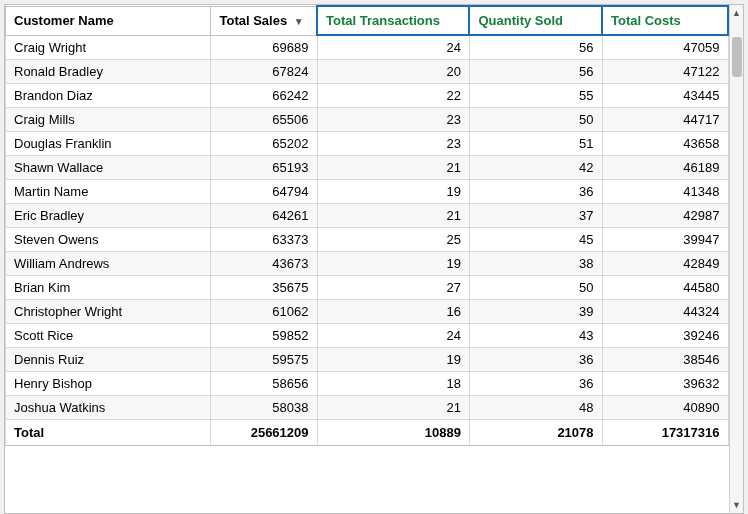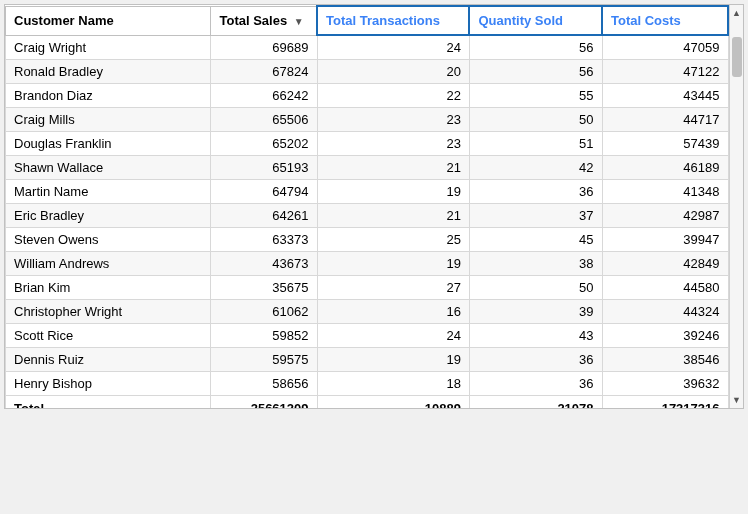--- a/index.html
+++ b/index.html
@@ -9,21 +9,21 @@
       background: #f0f0f0;
       display: flex;
       align-items: flex-start;
       justify-content: flex-start;
       width: 748px;
       height: 514px;
       overflow: hidden;
     }
     .table-container {
       width: 740px;
-      height: 405px;
+      height: 510px;
       border: 1px solid #c0c0c0;
       background: #fff;
       overflow: hidden;
       position: relative;
       margin: 4px;
     }
     .scrollbar-right {
       position: absolute;
       right: 0;
       top: 0;
@@ -67,21 +67,21 @@
       text-align: left;
       font-weight: 600;
       font-size: 13px;
       background: #fff;
       white-space: nowrap;
       overflow: hidden;
       text-overflow: ellipsis;
     }
     th.highlighted {
       border: 2px solid #1a6ab5;
-      color: #3b82f6;
+      color: #15803d;
     }
     th .sort-arrow {
       display: inline-block;
       font-size: 10px;
       margin-left: 3px;
       color: #555;
     }
     td {
       border: 1px solid #d8d8d8;
       padding: 4px 8px;
@@ -176,21 +176,21 @@
           <td class="num">65506</td>
           <td class="num">23</td>
           <td class="num">50</td>
           <td class="num">44717</td>
         </tr>
         <tr>
           <td>Douglas Franklin</td>
           <td class="num">65202</td>
           <td class="num">23</td>
           <td class="num">51</td>
-          <td class="num">57439</td>
+          <td class="num">43658</td>
         </tr>
         <tr>
           <td>Shawn Wallace</td>
           <td class="num">65193</td>
           <td class="num">21</td>
           <td class="num">42</td>
           <td class="num">46189</td>
         </tr>
         <tr>
           <td>Martin Name</td>
@@ -247,20 +247,27 @@
           <td class="num">19</td>
           <td class="num">36</td>
           <td class="num">38546</td>
         </tr>
         <tr>
           <td>Henry Bishop</td>
           <td class="num">58656</td>
           <td class="num">18</td>
           <td class="num">36</td>
           <td class="num">39632</td>
+        </tr>
+        <tr>
+          <td>Joshua Watkins</td>
+          <td class="num">58038</td>
+          <td class="num">21</td>
+          <td class="num">48</td>
+          <td class="num">40890</td>
         </tr>
       </tbody>
     <tfoot>
       <tr>
         <td>Total</td>
         <td class="num">25661209</td>
         <td class="num">10889</td>
         <td class="num">21078</td>
         <td class="num">17317316</td>
       </tr>

